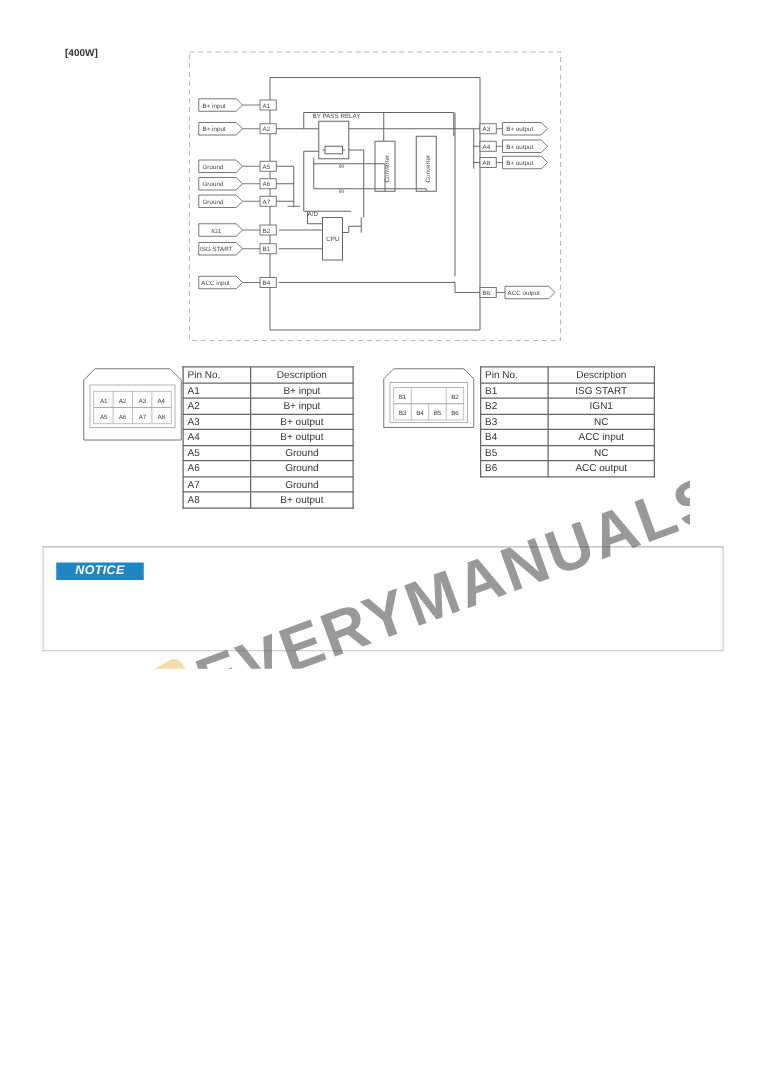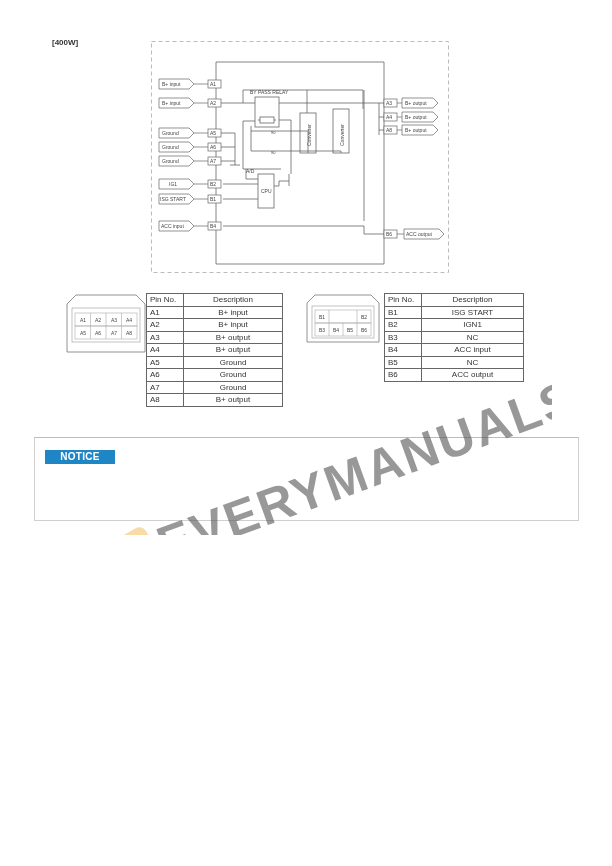--- a/index.html
+++ b/index.html
@@ -3,24 +3,24 @@
 <meta charset="utf-8">
 <style>
   html, body { margin:0; padding:0; background:#ffffff; }
   body { width:612px; height:866px; position:relative; overflow:hidden; font-family:"Liberation Sans", sans-serif; color:#333; }
   .variant-label { position:absolute; left:52px; top:38px; font-size:8px; color:#333;font-weight:bold; }
   .diagram { position:absolute; left:151px; top:41px; width:298px; height:232px; }
   .diagram svg { width:298px; height:232px; display:block; }
   .connector { position:absolute; }
   .connector svg { display:block; }
   table.pins { position:absolute; border-collapse:collapse; font-size:8px; color:#333; }
-  table.pins th, table.pins td { border:1px solid #666; padding:0 2px; height:11.5px; line-height:11px; font-weight:normal; text-align:center; }
+  table.pins th, table.pins td { border:1px solid #666; padding:0 19px; height:11.5px; line-height:11px; font-weight:normal; text-align:center; }
   table.pins th:first-child, table.pins td:first-child { width:31px; text-align:left; padding-left:3px; }
   .notice-box { position:absolute; left:34px; top:437px; width:545px; height:84px; border:1px solid #cfcfcf; border-top:1px solid #bbb; box-sizing:border-box; }
-  .notice-badge { position:absolute; left:10px; top:12px; width:70px; height:14px; background:#1f86c6; color:#fff; font-weight:bold; font-size:10px; line-height:14px; text-align:center; letter-spacing:0.3px; }
+  .notice-badge { position:absolute; left:10px; top:12px; width:70px; height:14px; background:#1f86c6; color:#fff; font-weight:bold; font-style:italic; font-size:10px; line-height:14px; text-align:center; letter-spacing:0.3px; }
   .notice-text { position:absolute; left:3px; top:48px; width:530px; font-size:9px; line-height:16px; color:#333; }
   .watermark { position:absolute; left:72px; top:345px; width:480px; height:190px; pointer-events:none; }
 </style>
 </head>
 <body>
 
 <div class="variant-label">[400W]</div>
 
 <div class="diagram">
   <svg viewBox="0 0 298 232" xmlns="http://www.w3.org/2000/svg" font-family="Liberation Sans, sans-serif">

